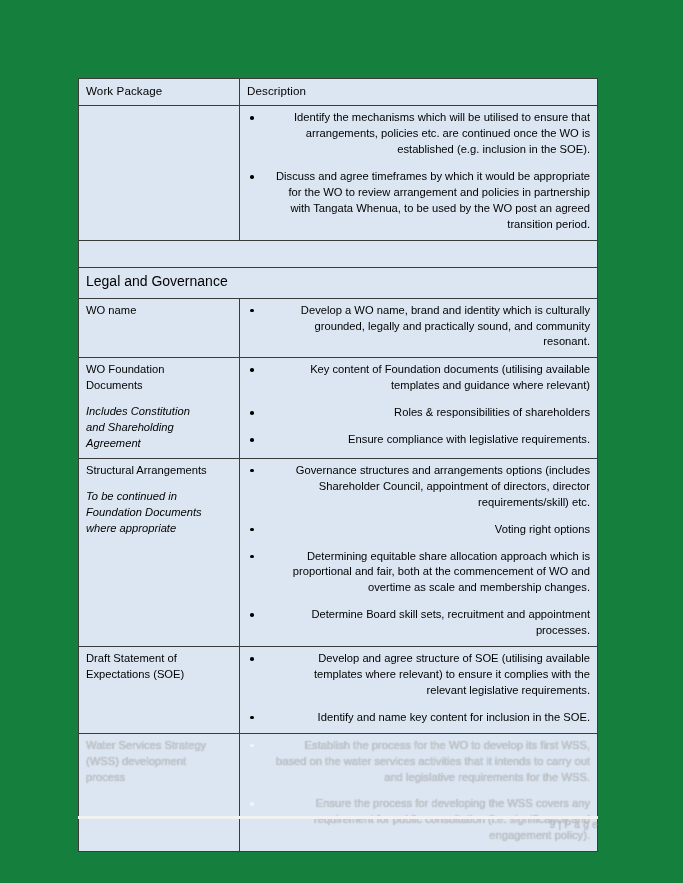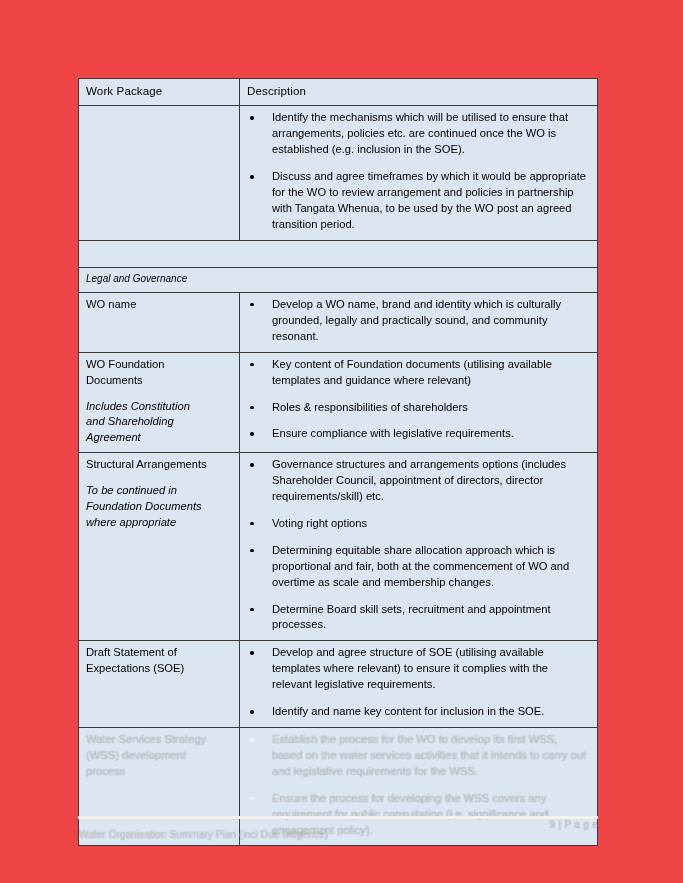--- a/index.html
+++ b/index.html
@@ -14,21 +14,21 @@
     font-family: "Liberation Sans", sans-serif;
     color: #000;
     position: relative;
   }
 
   
   #page {
     position: absolute;
     left: 0; top: 0;
     width: 683px; height: 883px;
-    background: #ef4444;
+    background: #15803d;
   }
 
   
   #wp-table {
     position: absolute;
     left: 78px;
     top: 78px;
     width: 519px;
     border-collapse: collapse;
     table-layout: fixed;
@@ -54,25 +54,24 @@
     font-size: 11.6px;
     padding-top: 3px;
     padding-bottom: 3px;
     letter-spacing: .1px;
   }
 
   
   tr.band td {
     background: #fbe1d2;
     font-weight: bold;
-    font-size: 10px;
+    font-size: 14px;
     padding-top: 11px;
     padding-bottom: 4px;
     border-top: 1px solid #3b3b3b;
-    font-style: italic;
   }
 
   
   tr.gap td {
     background: #808080;
     border-left: none;
     border-right: none;
     border-top: 1px solid #3b3b3b;
     border-bottom: none;
     height: 16px;
@@ -95,20 +94,21 @@
   .label-ital {
     font-style: italic;
     margin-top: 10px;
   }
   .label-ital .ln { display: block; }
 
   ul.bl {
     list-style: none;
     margin: 0;
     padding: 0;
+    text-align: right;
   }
   ul.bl > li {
     position: relative;
     padding-left: 25px;
     margin-bottom: 11px;
   }
   ul.bl > li:last-child { margin-bottom: 1px; }
   .b-dot {
     position: absolute;
     left: 3px;
@@ -257,15 +257,14 @@
               <li><span class="b-dot"></span><span>Establish the process for the WO to develop its first WSS, based on the water services activities that it intends to carry out and legislative requirements for the WSS.</span></li>
               <li><span class="b-dot"></span><span>Ensure the process for developing the WSS covers any requirement for public consultation (i.e. significance and engagement policy).</span></li>
             </ul>
           </td>
         </tr>
       </tbody>
   </table>
 
   <div id="footer-rule"></div>
   <div id="pageno">9 | P a g e</div>
-  <div id="footer-text">Water Organisation Summary Plan (incl Due Diligence)</div>
 
 </div>
 
 </body></html>

